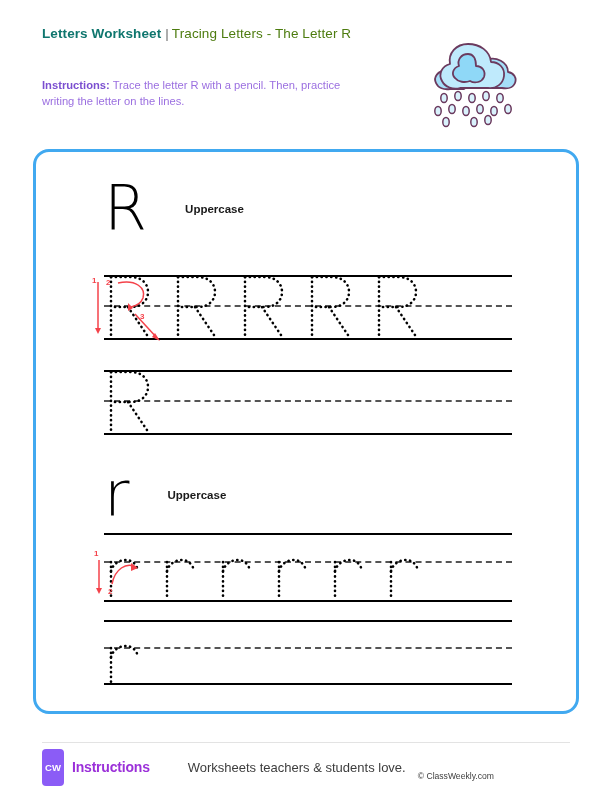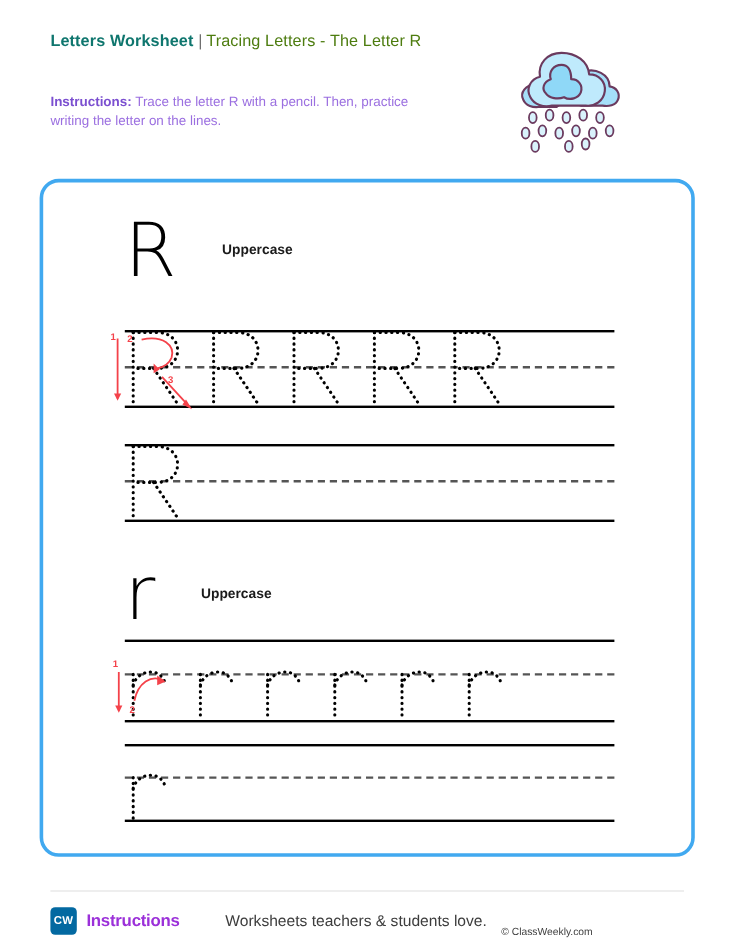--- a/index.html
+++ b/index.html
@@ -138,23 +138,23 @@
     position: absolute;
     left: 42px;
     top: 752px;
     width: 528px;
     height: 30px;
     display: flex;
     align-items: center;
   }
   .logo-badge {
     width: 22px;
-    height: 23px;
+    height: 37px;
     border-radius: 4px;
-    background: #0369a1;
+    background: #8b5cf6;
     color: #ffffff;
     font-size: 9.5px;
     font-weight: bold;
     display: flex;
     align-items: center;
     justify-content: center;
     letter-spacing: 0.2px;
   }
   .logo-name {
     margin-left: 8px;

